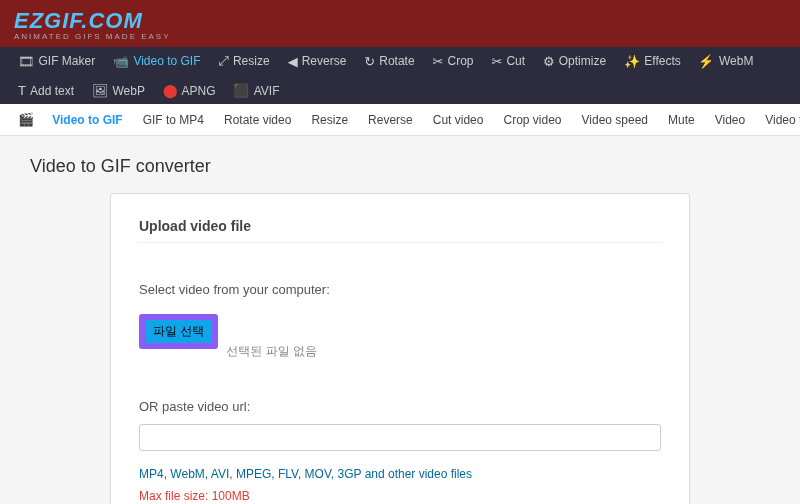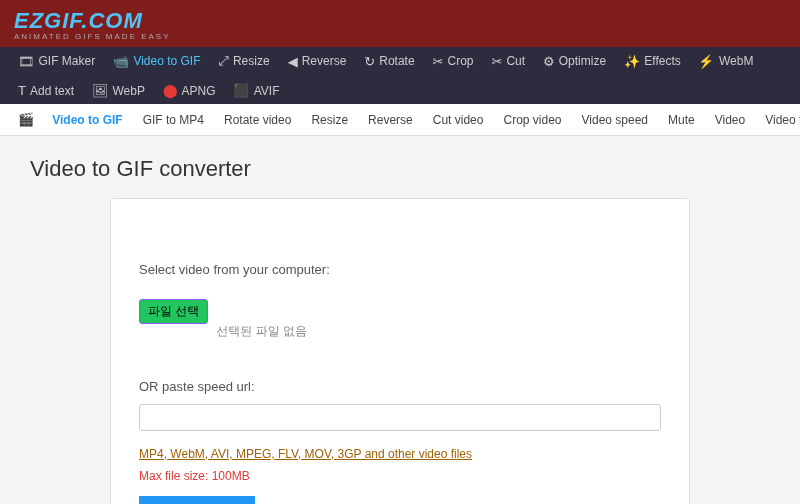--- a/index.html
+++ b/index.html
@@ -18,35 +18,35 @@
     .nav-icon { font-size: 13px; }
 
     
     .sub-nav { background: #fff; border-bottom: 1px solid #ddd; padding: 0 10px; display: flex; align-items: center; gap: 0; min-height: 32px; }
     .sub-nav-icon { padding: 6px 8px; color: #555; font-size: 13px; }
     .sub-nav-item { color: #444; font-size: 12px; padding: 6px 10px; cursor: pointer; white-space: nowrap; text-decoration: none; }
     .sub-nav-item.active { color: #2196f3; font-weight: bold; }
 
     
     .main { padding: 20px 30px; }
-    .page-title { font-size: 22px; font-weight: normal; color: #333; margin-bottom: 16px; }
+    .page-title { font-size: 18px; font-weight: normal; color: #333; margin-bottom: 16px; }
 
     
     .upload-box { background: #fff; border: 1px solid #ddd; border-radius: 4px; padding: 24px 28px; max-width: 580px; margin: 0 auto 16px; }
     .upload-box-title { font-size: 14px; font-weight: bold; color: #444; margin-bottom: 16px; border-bottom: 1px solid #eee; padding-bottom: 8px; }
 
     .form-group { margin-bottom: 16px; }
     .form-label { font-size: 13px; color: #555; margin-bottom: 6px; display: block; margin-top: 39px; }
     .file-input-row { display: flex; align-items: center; gap: 8px; }
-    .file-btn { background: #22c55e; border: 1px solid #8b5cf6; border-radius: 3px; padding: 3px 8px; font-size: 12px; cursor: pointer; white-space: nowrap; }
+    .file-btn { background: #0ea5e9; border: 6px solid #8b5cf6; border-radius: 3px; padding: 3px 8px; font-size: 12px; cursor: pointer; white-space: nowrap; }
     .file-label { font-size: 12px; color: #888; margin-top: 40px; }
 
     .url-input { width: 100%; border: 1px solid #ccc; border-radius: 3px; padding: 5px 8px; font-size: 13px; margin-top: 4px; }
 
-    .formats-text { font-size: 12px; color: #a16207; margin-bottom: 8px; text-decoration: underline; }
+    .formats-text { font-size: 12px; color: #0369a1; margin-bottom: 8px; }
     .filesize-text { font-size: 12px; color: #e53935; margin-bottom: 13px; }
 
     .upload-btn { background: #2196f3; color: #fff; border: none; border-radius: 0; padding: 8px 18px; font-size: 13px; cursor: pointer; }
   </style>
 </head>
 <body>
 
 <div class="header">
   <div>
     <div class="logo-main">
@@ -128,31 +128,32 @@
   <a class="sub-nav-item">Mute</a>
   <a class="sub-nav-item">Video</a>
   <a class="sub-nav-item">Video to JPG</a>
 
 </div>
 
 <div class="main">
   <h1 class="page-title">Video to GIF converter</h1>
 
   <div class="upload-box">
+    <div class="upload-box-title">Upload video file</div>
 
     <div class="form-group">
       <label class="form-label">Select video from your computer:</label>
       <div class="file-input-row">
         <button class="file-btn">파일 선택</button>
         <span class="file-label">선택된 파일 없음</span>
       </div>
     </div>
 
     <div class="form-group">
-      <label class="form-label">OR paste speed url:</label>
+      <label class="form-label">OR paste video url:</label>
       <input class="url-input" type="text" placeholder="" style="">
     </div>
 
     <div class="formats-text">MP4, WebM, AVI, MPEG, FLV, MOV, 3GP and other video files</div>
     <div class="filesize-text">Max file size: 100MB</div>
 
     <button class="upload-btn">Upload video!</button>
   </div>
 
 </div>

